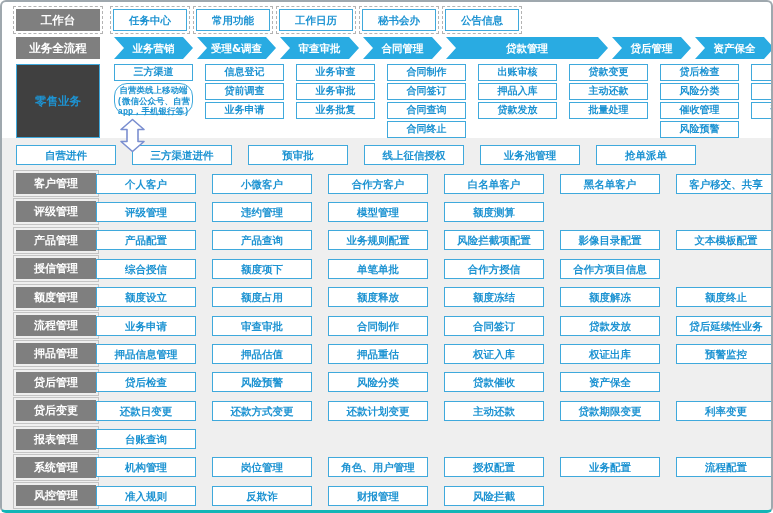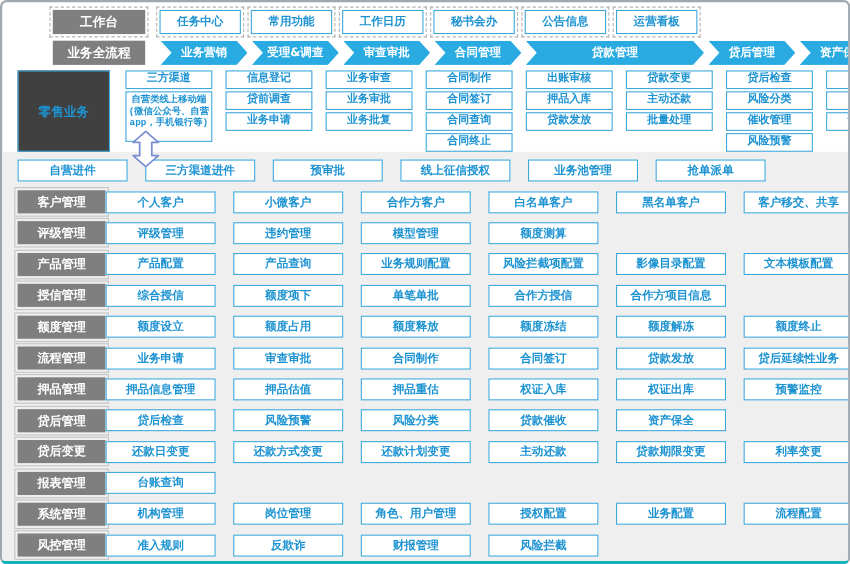--- a/index.html
+++ b/index.html
@@ -6,43 +6,43 @@
   body { background:#ffffff; font-family:"DejaVu Sans","Liberation Sans",sans-serif; }
   .page{ width:773px; height:513px; position:relative; background:#ffffff;
          border:2px solid #9fa8ae; border-bottom:3px solid #13b5b6; border-radius:6px; overflow:hidden; }
 
   .top{ padding:7px 12px 0 14px; position:relative; z-index:2; }
   .row{ display:flex; align-items:center; }
   .wb-row{ margin-bottom:6px; }
   .flow-row{ margin-bottom:5px; }
 
   .glabel{ width:84px; height:22px; line-height:22px; text-align:center; background:#7f7f7f;
-           color:#ffffff; font-size:11.5px; font-weight:bold; flex:0 0 84px;margin-left:32px; }
+           color:#ffffff; font-size:11.5px; font-weight:bold; flex:0 0 84px; }
   .dashed{ outline:1px dashed #b3b3b3; outline-offset:2px; }
 
   .wb-items{ display:flex; gap:9px; margin-left:13px; }
   .wb-item{ width:74px; height:22px; line-height:20px; text-align:center; background:#ffffff;
             border:1px solid #3fa9dc; color:#1d93d2; font-size:10.5px; font-weight:bold;
             outline:1px dashed #b3b3b3; outline-offset:2px; }
 
   .flow-steps{ display:flex; gap:4px; margin-left:14px; }
   .chev{ width:79px; height:22px; line-height:22px; text-align:center; background:#29abe2;
          color:#ffffff; font-size:10.5px; font-weight:bold;
          clip-path:polygon(0 0, calc(100% - 10px) 0, 100% 50%, calc(100% - 10px) 100%, 0 100%, 10px 50%); }
   .chev.wide{ width:162px; }
 
   .retail{ display:flex; align-items:stretch; height:74px; }
   .retail-label{ flex:0 0 84px; border:1px solid #3fa9dc; color:#1d93d2; font-size:11.5px; font-weight:bold;
                  display:flex; align-items:center; justify-content:center; background:#404040; }
   .retail-cols{ display:flex; gap:12px; margin-left:14px;font-family:Liberation Mono, monospace; }
   .rcol{ width:79px; display:flex; flex-direction:column; gap:2px; }
   .rbox{ height:17px; line-height:15px; text-align:center; background:#ffffff; border:1px solid #3fa9dc;
          color:#1d93d2; font-size:10px; font-weight:bold; overflow:visible; white-space:nowrap; }
-  .rbox.small{ height:46px; white-space:normal; font-size:8.5px; line-height:1.25; padding:2px 1px;
-               font-weight:bold; }
+  .rbox.small{ height:32px; white-space:normal; font-size:8.5px; line-height:1.25; padding:2px 1px;
+               font-weight:bold;border-radius:13px; }
 
   .updown{ position:absolute; left:117px; top:116px; z-index:6; }
 
   .modules{ position:absolute; left:0; right:0; top:136px; bottom:0; background:#efefef;
             padding:3px 0 0 14px; z-index:1; }
   .mrow{ display:flex; align-items:center; height:28.4px; }
   .mlabel{ width:80px; height:21px; line-height:21px; flex:0 0 80px; text-align:center; background:#7f7f7f;
            color:#ffffff; font-size:11px; font-weight:bold; outline:1px solid #c4c4c4; outline-offset:2px; }
   .mitems{ display:flex; gap:16px; }
   .mitem{ width:100px; height:20px; line-height:18px; text-align:center; background:#ffffff;
@@ -54,21 +54,20 @@
 <div class="page">
   <div class="top">
     <div class="row wb-row">
       <div class="glabel dashed">工作台</div>
       <div class="wb-items" id="wb-items">
           <div class="wb-item">任务中心</div>
           <div class="wb-item">常用功能</div>
           <div class="wb-item">工作日历</div>
           <div class="wb-item">秘书会办</div>
           <div class="wb-item">公告信息</div>
-          <div class="wb-item">运营看板</div>
         </div>
     </div>
     <div class="row flow-row">
       <div class="glabel">业务全流程</div>
       <div class="flow-steps" id="flow-steps">
           <div class="chev">业务营销</div>
           <div class="chev">受理&amp;调查</div>
           <div class="chev">审查审批</div>
           <div class="chev">合同管理</div>
           <div class="chev wide">贷款管理</div>

